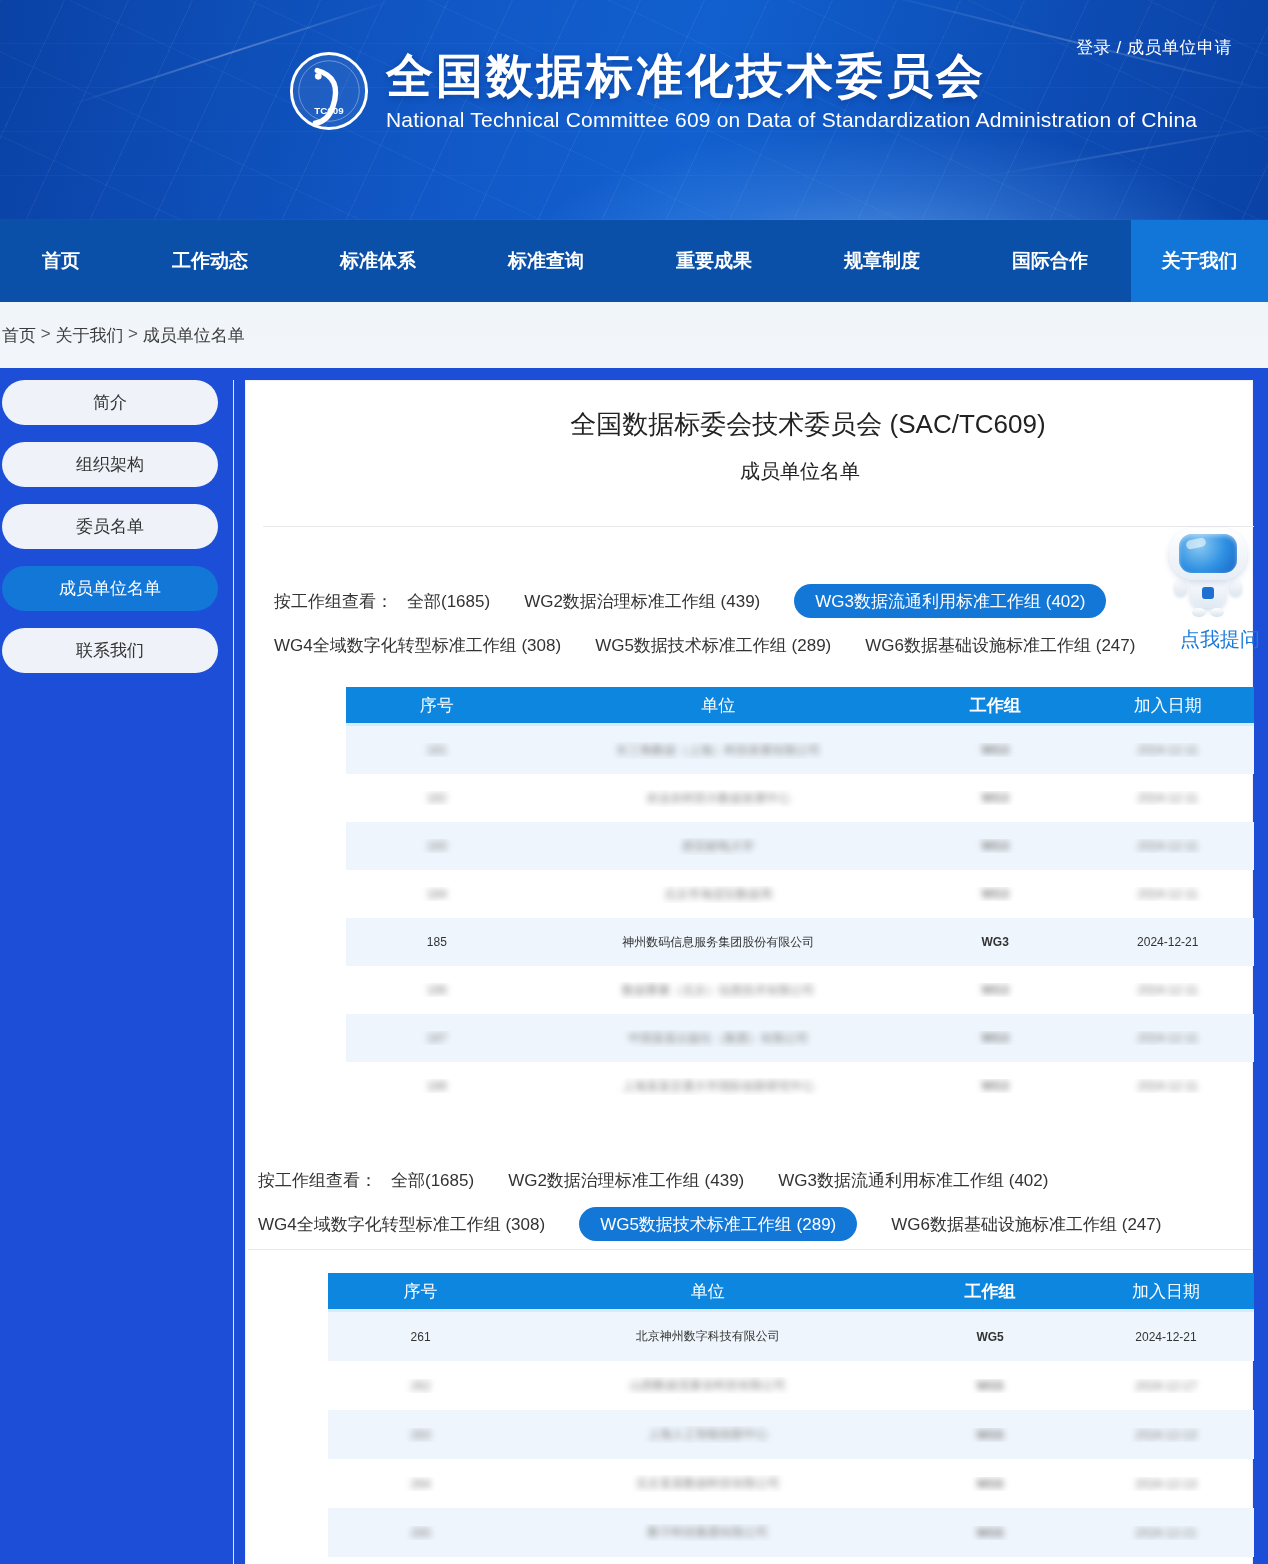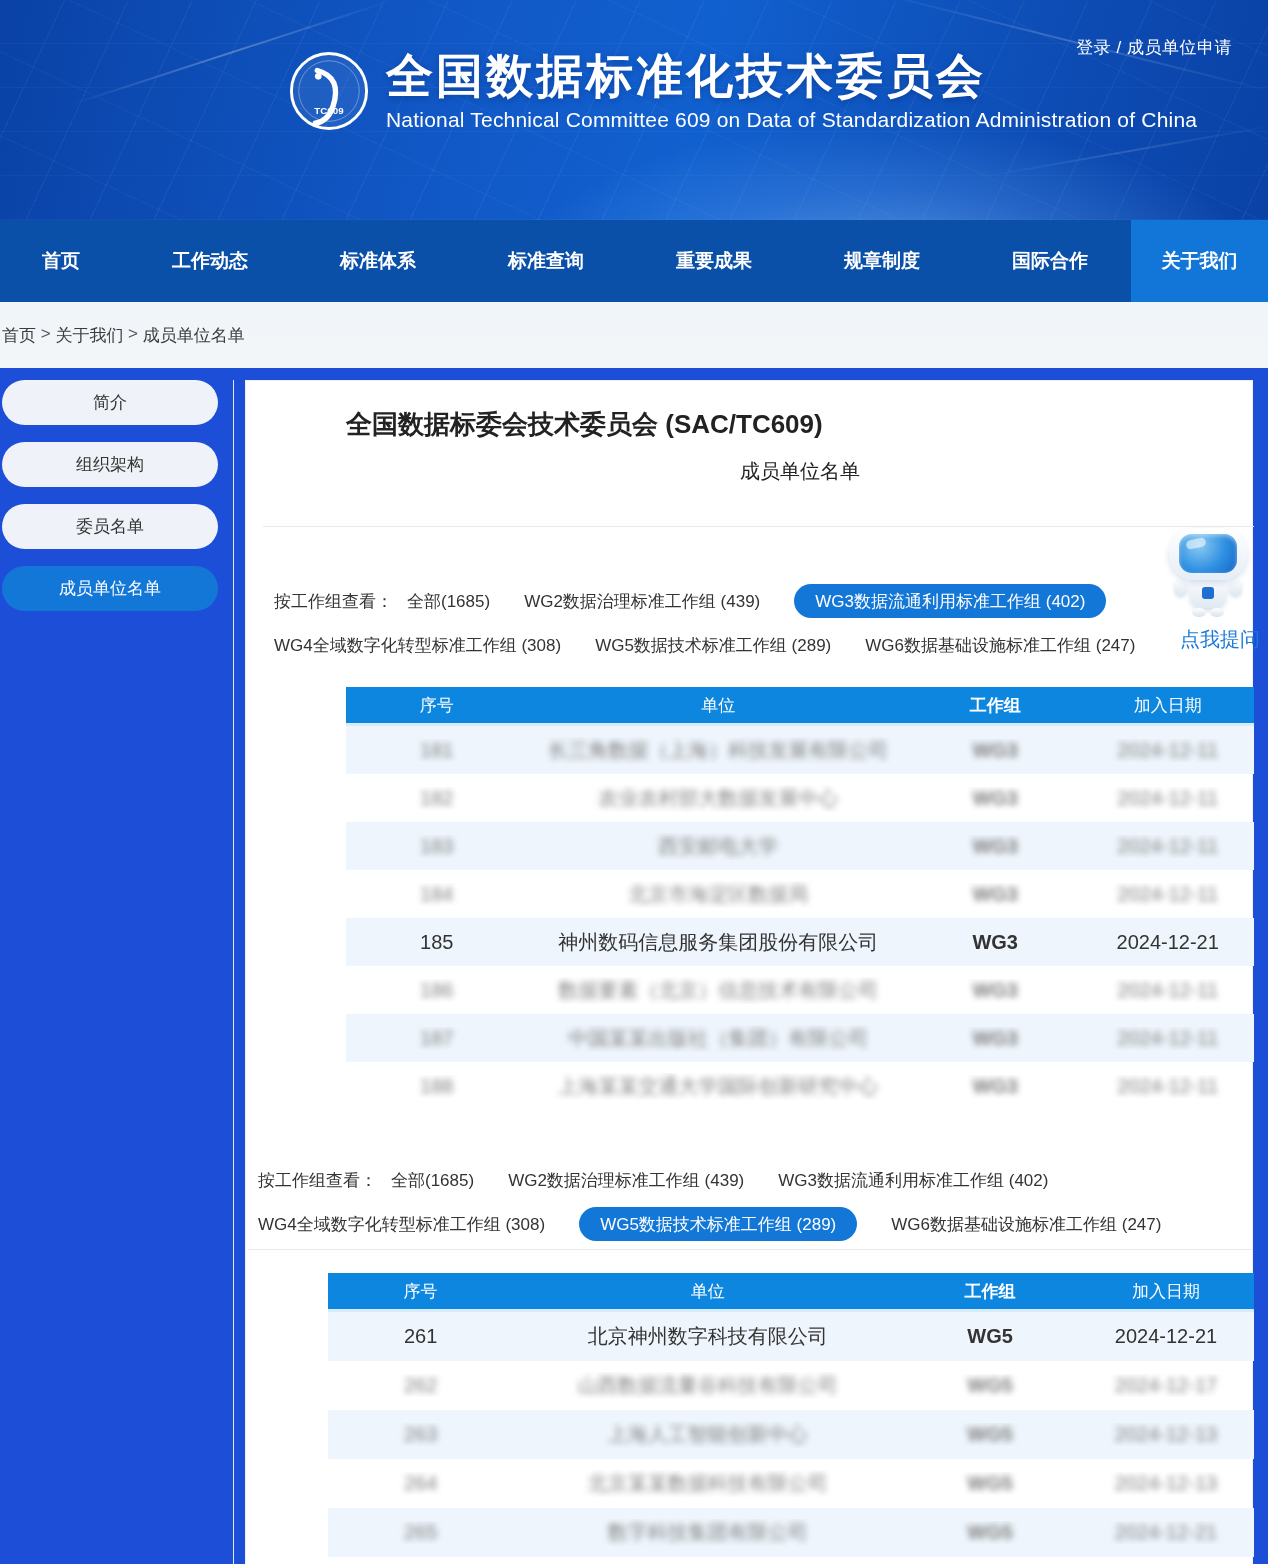--- a/index.html
+++ b/index.html
@@ -52,22 +52,22 @@
   
   .content{position:relative;height:1196px;background:#1d4ed8;}
   .sidebar{position:absolute;left:2px;top:12px;width:216px;}
   .side-item{height:45px;margin-bottom:17px;border-radius:23px;background:var(--pillBg);
     display:flex;align-items:center;justify-content:center;font-size:17px;color:#333;cursor:pointer;}
   .side-item.active{background:var(--accent);color:#fff;}
   .v-divider{position:absolute;left:233px;top:12px;bottom:0;width:1px;background:#e3e7ee;}
 
   .panel{position:absolute;left:245px;top:12px;width:1008px;bottom:-4px;background:#fff;
     border:1px solid #eef1f5;}
-  .main-title{position:absolute;top:26px;left:100px;width:908px;text-align:left;
-    font-size:26px;font-weight:700;color:#222;}
+  .main-title{position:absolute;top:26px;left:108px;width:908px;text-align:center;
+    font-size:26px;font-weight:400;color:#222;}
   .main-subtitle{position:absolute;top:77px;left:100px;width:908px;text-align:center;
     font-size:20px;font-weight:400;color:#222;}
   .divider{position:absolute;border-top:1px solid #e7e9ec;}
   .divider.d1{top:145px;left:17px;width:991px;}
   .divider.d2{top:868px;left:2px;width:1004px;}
 
   
   .filters{position:absolute;}
   .filters1{top:202px;left:28px;width:900px;}
   .filters2{top:781px;left:12px;width:920px;}
@@ -78,21 +78,21 @@
   .filter-item.active{background:var(--accent);color:#fff;height:34px;display:inline-flex;
     align-items:center;padding:0 21px;border-radius:17px;}
 
   
   .data-table{position:absolute;}
   .table1{top:306px;left:100px;width:908px;}
   .table2{top:892px;left:82px;width:926px;}
   .thead{display:flex;background:var(--tableHeader);color:#fff;height:39px;align-items:center;
     font-size:17px;border-bottom:3px solid var(--tableHeaderEdge);}
   .th{text-align:center;}
-  .tr{display:flex;align-items:center;font-size:20px;color:#333;}
+  .tr{display:flex;align-items:center;font-size:12px;color:#333;}
   .table1 .tr{height:48px;}
   .table2 .tr{height:49px;}
   .tr:nth-child(odd){background:var(--rowAlt);}
   .td{text-align:center;overflow:hidden;}
   .th:nth-child(1),.td.c1{width:20%;}
   .th:nth-child(2),.td.c2{width:42%;}
   .th:nth-child(3),.td.c3{width:19%;font-weight:bold;}
   .th:nth-child(4),.td.c4{width:19%;}
   .tr.blurred .td span{filter:blur(3.2px);color:#7f7f7f;}
 
@@ -174,20 +174,21 @@
   </ul>
 </div>
 
 <div class="content">
 
   <aside class="sidebar">
     <div class="side-item">简介</div>
       <div class="side-item">组织架构</div>
       <div class="side-item">委员名单</div>
       <div class="side-item active">成员单位名单</div>
+      <div class="side-item">联系我们</div>
   </aside>
   <div class="v-divider"></div>
 
   <section class="panel">
 
     <h1 class="main-title">全国数据标委会技术委员会 (SAC/TC609)</h1>
     <h2 class="main-subtitle">成员单位名单</h2>
     <div class="divider d1"></div>
 
     <div class="assistant">

